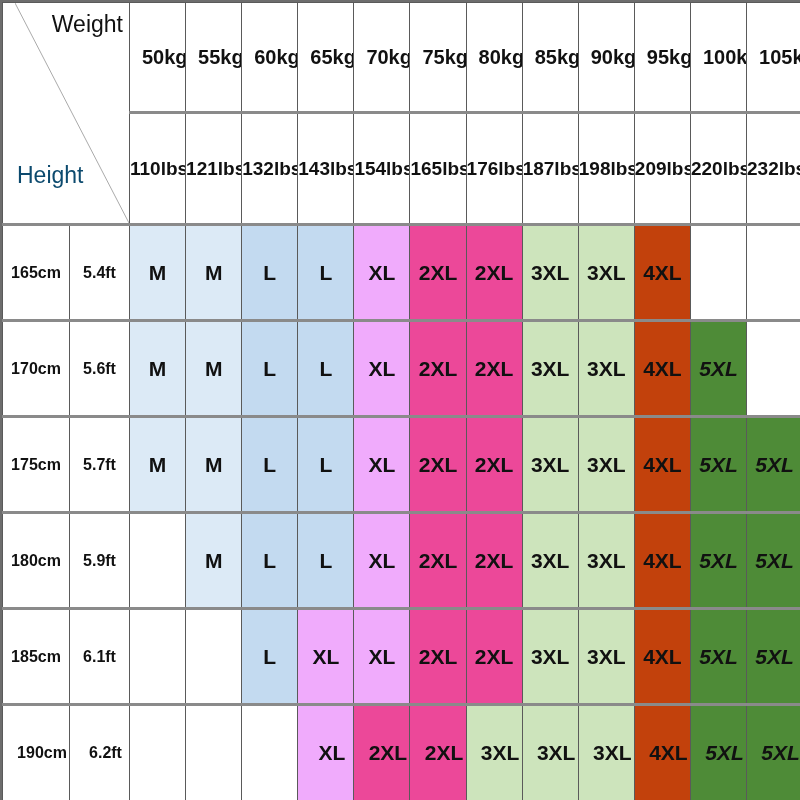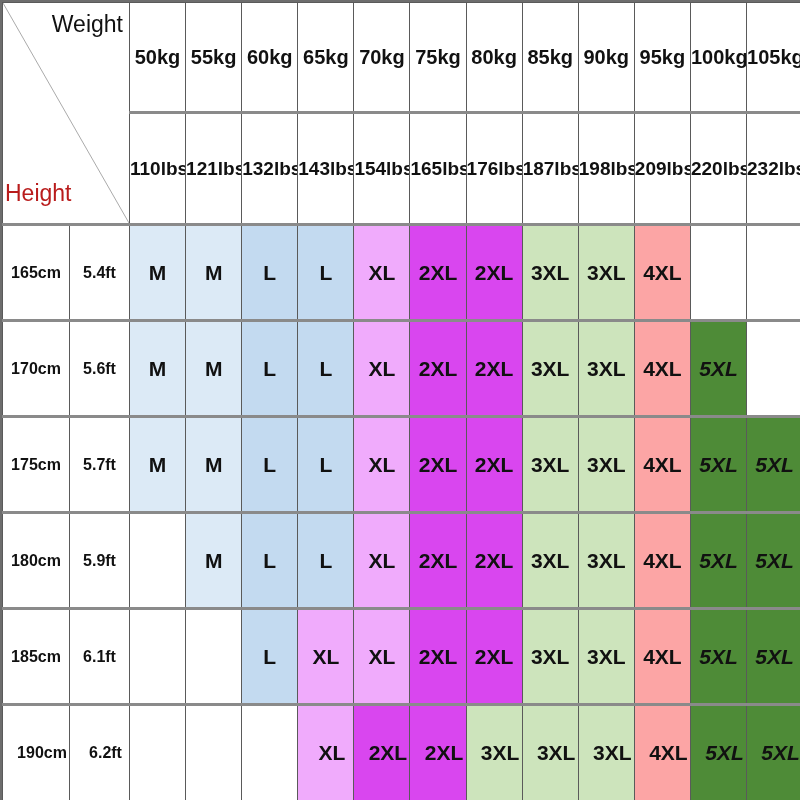--- a/index.html
+++ b/index.html
@@ -67,25 +67,25 @@
     position: absolute;
     top: 8px;
     right: 6px;
     font-size: 23px;
     font-weight: normal;
     color: #111111;
     letter-spacing: 0px;
   }
   .corner-height {
     position: absolute;
-    bottom: 16px;
+    bottom: 34px;
     left: 2px;
     font-size: 23px;
     font-weight: normal;
-    color: #b91c1c;
+    color: #0c4a6e;
   }
 
   
   tr.hdr-kg td, tr.hdr-lbs td {
     background: #ffffff;
     font-size: 20px;
     font-weight: bold;
   }
   tr.hdr-kg    { height: 110px; }
   tr.hdr-lbs   { height: 112px; }
@@ -100,27 +100,27 @@
   }
   tr.data td.sizecell {
     font-size: 21px;
   }
 
   
   .sz-empty { background: #ffffff; }
   .sz-M  { background: #dceaf6; }
   .sz-L  { background: #c3daf0; }
   .sz-XL { background: #f0abfc; }
-  .sz-2XL { background: #d946ef; }
+  .sz-2XL { background: #ec4899; }
   .sz-3XL { background: #cde4bc; }
-  .sz-4XL { background: #fca5a5; }
+  .sz-4XL { background: #c2410c; }
   .sz-5XL { background: #4e8b37; font-style: italic; }
 
   
-  tr.hdr-kg td { border-bottom: 3px solid #8a8a8a; }
+  tr.hdr-kg td { border-bottom: 3px solid #8a8a8a; padding-left: 12px; }
   tr.hdr-lbs td { border-bottom: 3px solid #8a8a8a; }
   tr.data td { border-bottom: 3px solid #8a8a8a; }
   tr.data:last-child td { border-bottom: 1px solid #5a5a5a; padding-left: 12px; }
   td.corner { border-bottom: 3px solid #8a8a8a; }
 </style>
 </head>
 <body>
 
 <div id="size-chart">
   <table class="chart">

